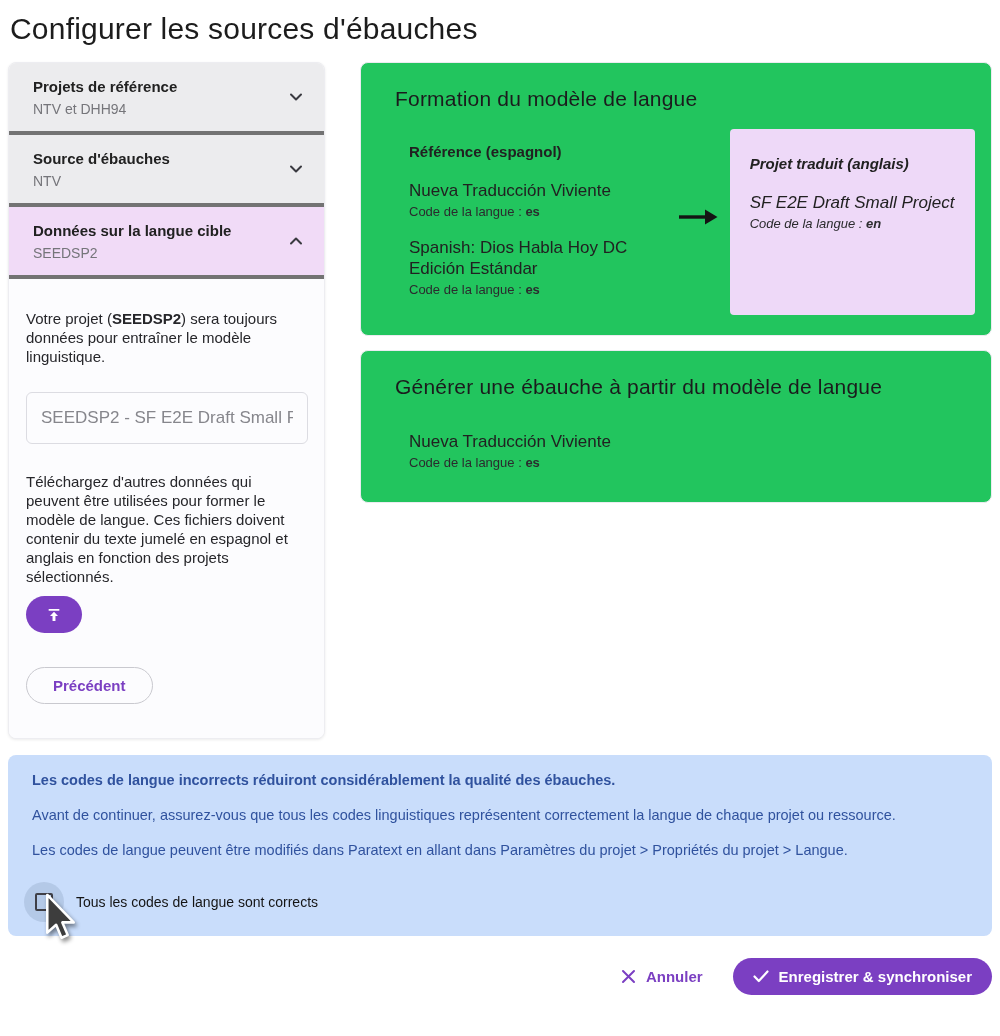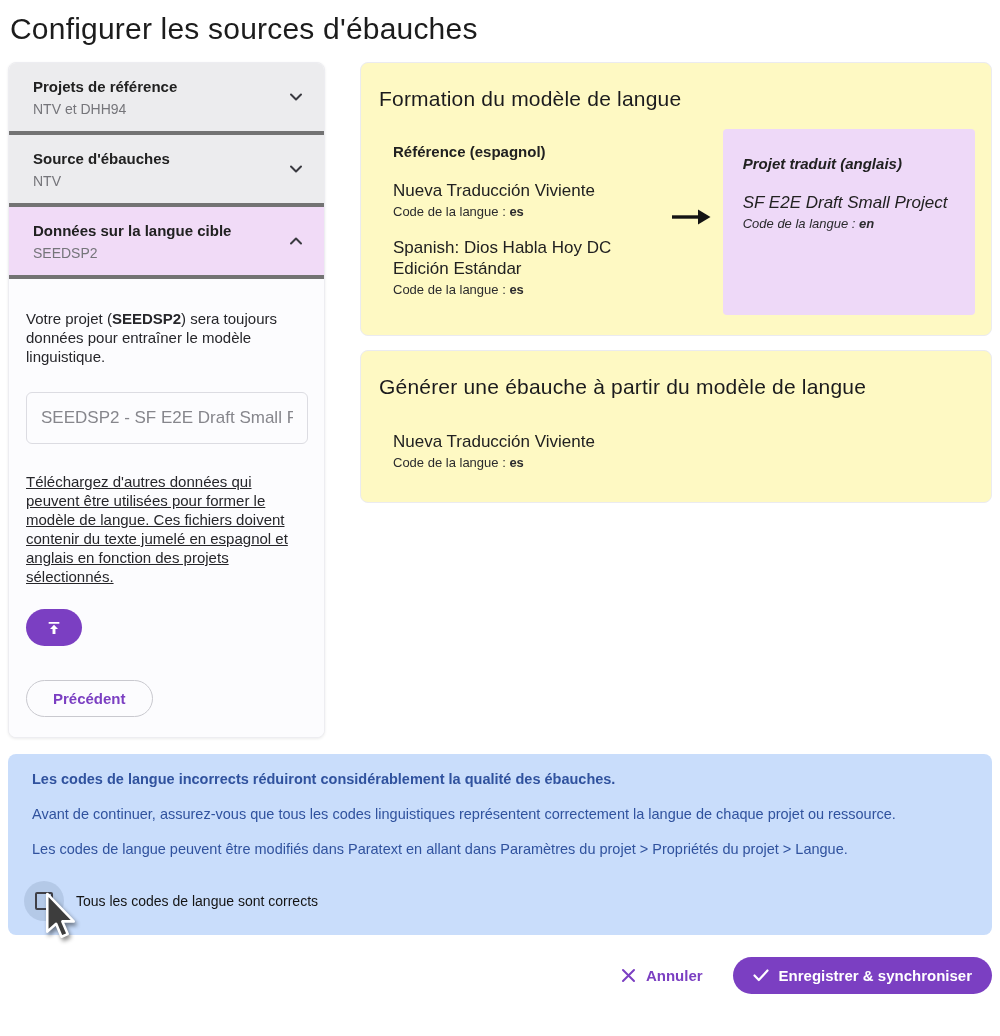--- a/index.html
+++ b/index.html
@@ -17,31 +17,31 @@
   .acc-title { font-size:15px; font-weight:bold; color:#212121; margin-bottom:6px; }
   .acc-sub { font-size:14px; color:#75757a; }
   .chevron { position:absolute; right:20px; top:50%; margin-top:-8px; width:16px; height:16px; }
   .chevron svg { display:block; }
 
   .panel-body { padding:30px 18px 18px 17px; background:#fcfcfe; }
   .panel-body p { font-size:15px; line-height:19px; color:#26262a; }
   .p-intro { margin-bottom:26px; }
   .project-input { display:block; width:282px; height:52px; border:1px solid #dcdce2; border-radius:6px; background:#fcfcfe; padding:0 14px; font-family:"Liberation Sans", sans-serif; font-size:17px; color:#86868c; }
   .project-input::placeholder { color:#b8b8be; opacity:1; }
-  .p-upload { margin-top:28px; margin-bottom:23px;text-decoration:underline; }
+  .p-upload { margin-top:28px; margin-bottom:10px; }
 
   .btn { display:inline-flex; align-items:center; justify-content:center; gap:10px; height:37px; border-radius:19px; border:none; font-family:"Liberation Sans", sans-serif; font-size:15px; font-weight:bold; cursor:pointer; }
   .btn-primary { background:#7b3fc2; color:#ffffff; padding:0 20px; }
   .btn-outline { background:#fcfcfe; color:#7b3fc2; border:1px solid #c9c9cf; padding:0 26px; }
-  .btn-back { margin-top:34px; margin-bottom:2px; }
+  .btn-back { margin-top:34px; margin-bottom:16px; }
   .icon { display:inline-flex; align-items:center; }
 
   
   .main { flex:1; min-width:0; }
-  .card { background:#fef9c3; border:1px solid #ebebf0; border-radius:8px; padding:22px 16px 20px 16px; }
+  .card { background:#22c55e; border:1px solid #ebebf0; border-radius:8px; padding:22px 16px 20px 32px; }
   .card + .card { margin-top:14px; }
   .card h2 { font-size:21px; font-weight:400; color:#1b1b1d; margin:2px 0 18px 2px; letter-spacing:.2px; }
 
   .train-row { display:flex; align-items:stretch; }
   .col-ref { margin-left:16px; width:300px; padding-top:14px; }
   .sec-label { font-size:15px; font-weight:bold; color:#212121; margin-bottom:20px; }
   .item-name { font-size:17px; color:#212121; line-height:21px; margin-bottom:3px; }
   .item-code { font-size:13px; color:#2b2b2e; margin-bottom:18px; }
   .item-code b { font-weight:bold; }
   .arrow-wrap { display:flex; align-items:flex-start; padding-top:78px; margin:0 10px 0 0; }

